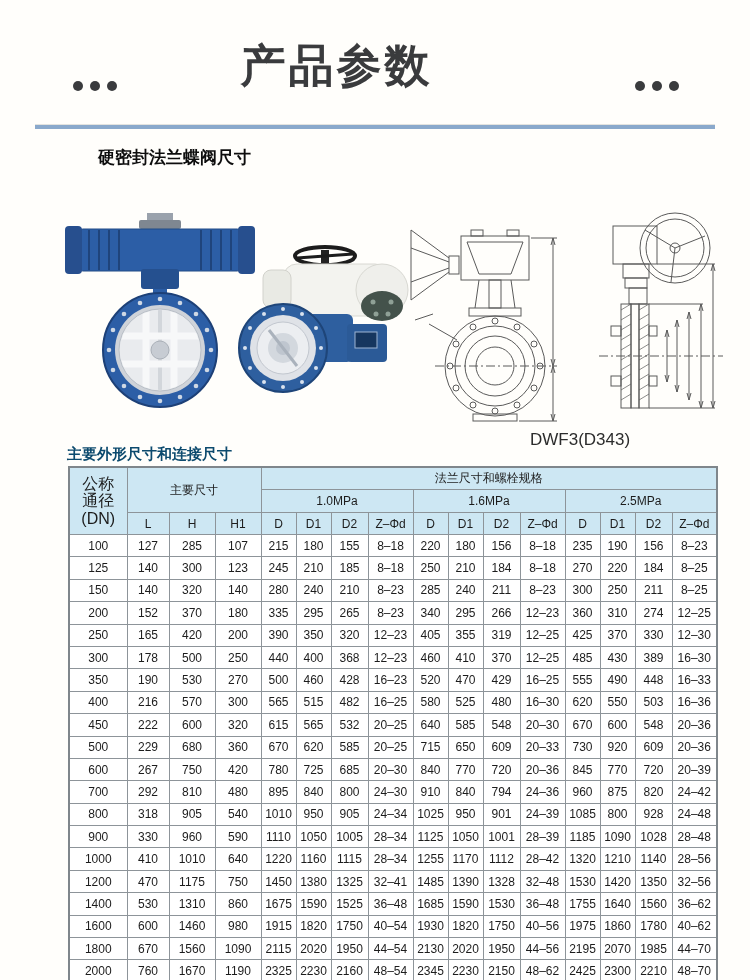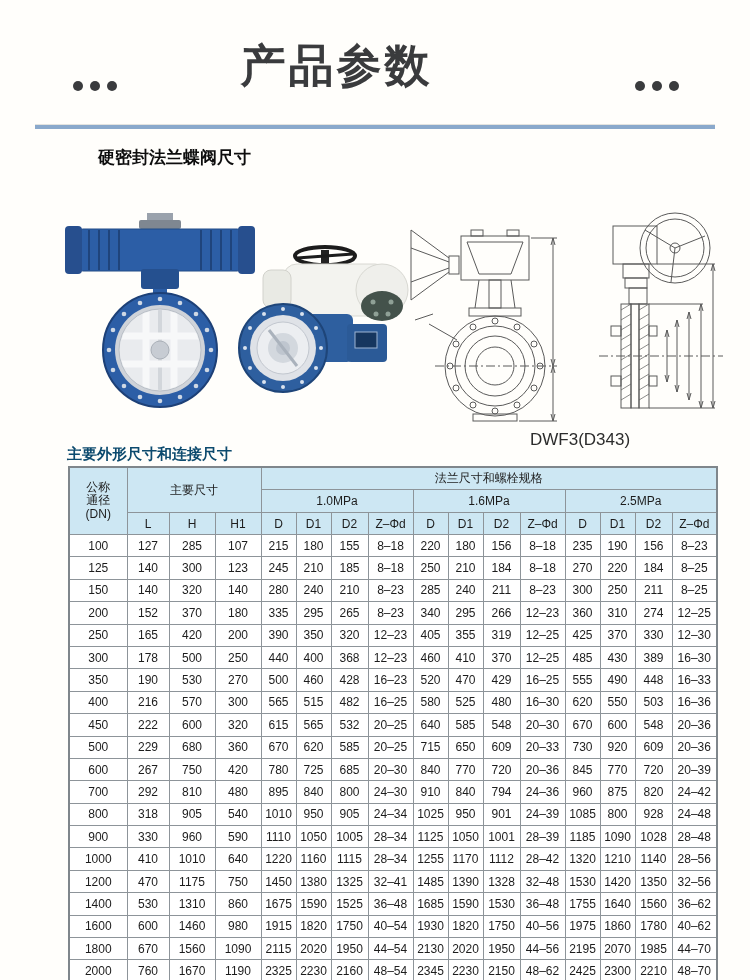--- a/index.html
+++ b/index.html
@@ -66,21 +66,21 @@
   table.spec th, table.spec td {
     border:1px solid #8d9499;
     text-align:center; vertical-align:middle;
     padding:0; overflow:hidden; white-space:nowrap;
   }
   table.spec thead th { background:#cde7f3; font-weight:normal; font-size:12px; }
   table.spec thead tr.r1 th { height:21px; }
   table.spec thead tr.r2 th { height:22px; }
   table.spec thead tr.r3 th { height:21px; }
   table.spec tbody td { height:21.4px; background:#ffffff; }
-  .dn-lines { line-height:1.1; font-size:12px; }
+  .dn-lines { line-height:1.1; font-size:16px; }
 </style>
 </head>
 <body>
 
 <div class="page">
 
   <div class="page-title">产品参数</div>
   <div class="dots dots-left">
       <i></i>
       <i></i>

